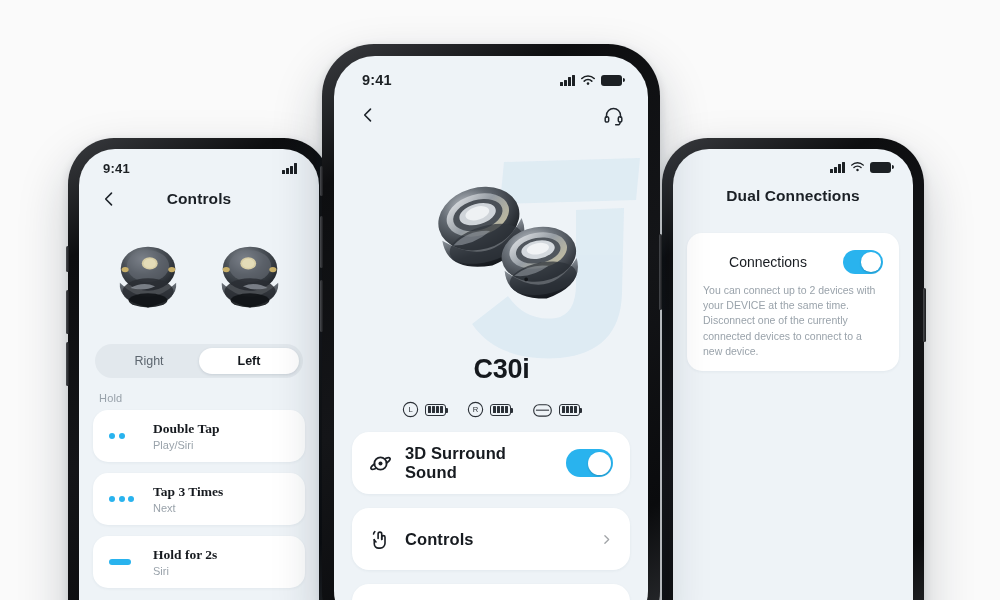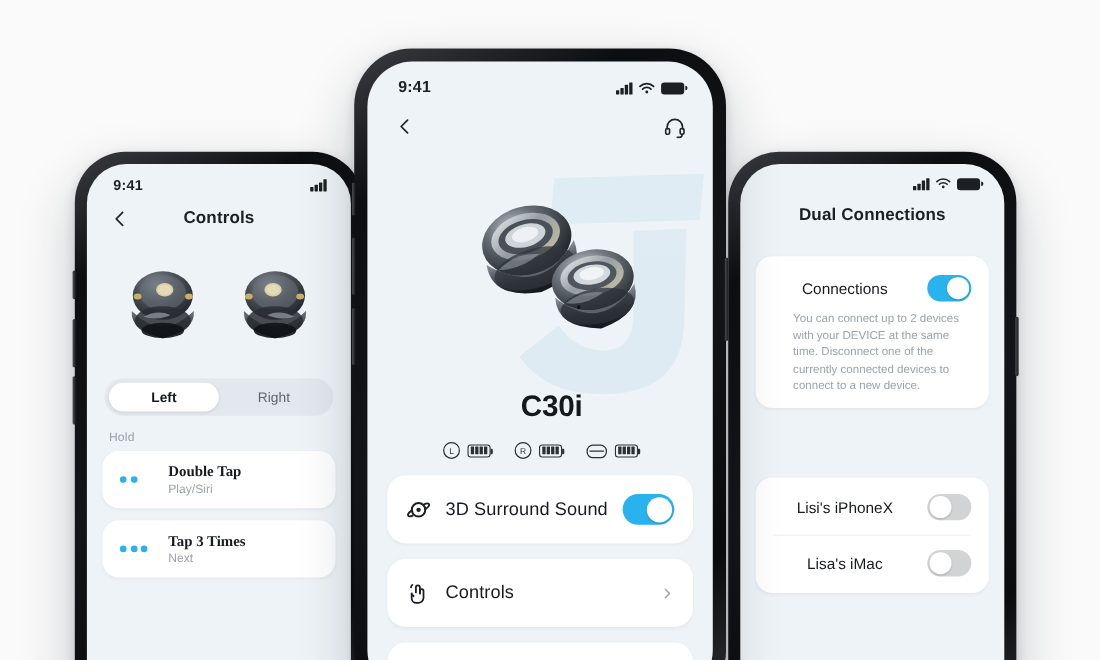--- a/index.html
+++ b/index.html
@@ -104,21 +104,21 @@
   .batt-pill span { display:block; width:3.2px; height:100%; background:#2b3037; border-radius:.5px; }
 
   
   .cards { padding: 14px 18px 0; }
   .card {
     background: #fff; border-radius: 17px; margin-bottom: 14px;
     box-shadow: 0 1px 3px rgba(40,60,80,.06);
     display: flex; align-items: center; gap: 13px;
     padding: 0 17px; height: 62px;
   }
-  .card .label { flex: 1; font-size: 16.5px; font-weight: 400; color: #171b20; letter-spacing:.1px; }
+  .card .label { flex: 1; font-size: 16.5px; font-weight: 700; color: #171b20; letter-spacing:.1px; }
   .card .ic { width: 23px; height: 23px; flex: 0 0 23px; }
   .chev-right { width: 13px; height: 13px; opacity: .45; }
 
   
   .toggle {
     width: 47px; height: 28px; border-radius: 14px; position: relative;
     flex: 0 0 47px; background: #29b3ee;
   }
   .toggle .knob {
     position: absolute; top: 2.5px; left: 22px;
@@ -153,21 +153,21 @@
   .dots b { display:block; width: 6px; height: 6px; border-radius: 50%; background: #29b3ee; }
   .dash { width: 22px; height: 6px; border-radius: 3px; background: #29b3ee; }
 
   
   .rcard {
     background: #fff; border-radius: 15px; margin: 0 14px 11px;
     box-shadow: 0 1px 3px rgba(40,60,80,.06); padding: 12px 16px;
   }
   .rrow { display:flex; align-items:center; gap: 10px; height: 34px; }
   .rrow .label { flex:1; font-size: 14px; color: #171b20; font-weight:500;text-align:center; }
-  .rdesc { font-size: 10.5px; line-height: 1.45; color: #9aa3ab; padding-top: 4px; margin-left: 18px; }
+  .rdesc { font-size: 10.5px; line-height: 1.45; color: #9aa3ab; padding-top: 4px; }
   .rdiv { height: 1px; background: #eef0f2; margin: 2px 0; }
   .rcard.pad0 { padding: 4px 16px; }
 </style>
 </head>
 <body>
 
 <div id="stage">
 
   <div class="phone left">
     <div class="nub" style="left:-2px; top:108px; height:26px;"></div>
@@ -227,22 +227,22 @@
           <ellipse cx="23" cy="37" rx="4" ry="3" fill="#c9b06a"></ellipse>
           <ellipse cx="76" cy="37" rx="4" ry="3" fill="#c9b06a"></ellipse>
           <path d="M18 52 Q50 84 82 52 Q84 72 50 80 Q16 72 18 52 Z" fill="url(#lb2)"></path>
           <ellipse cx="50" cy="62" rx="29" ry="15" fill="#2a2e34" opacity=".85"></ellipse>
           <path d="M42 56 Q56 50 70 58 Q54 62 42 56 Z" fill="#9aa0a8" opacity=".7"></path>
           <ellipse cx="50" cy="72" rx="22" ry="8" fill="#101316" opacity=".9"></ellipse>
         </svg>
       </div>
 
       <div class="segwrap">
+        <div class="seg">Right</div>
         <div class="seg active">Left</div>
-        <div class="seg">Right</div>
       </div>
 
       <div class="section-label">Hold</div>
 
       <div class="lcard">
         <span class="dots">
             <b></b>
             <b></b>
           </span>
         <span class="txt">
@@ -256,20 +256,29 @@
             <b></b>
             <b></b>
             <b></b>
           </span>
         <span class="txt">
           <div class="t1">Tap 3 Times</div>
           <div class="t2">Next</div>
         </span>
       </div>
 
+      <div class="lcard">
+        <span class="dots">
+            <span class="dash"></span>
+          </span>
+        <span class="txt">
+          <div class="t1">Hold for 2s</div>
+          <div class="t2">Siri</div>
+        </span>
+      </div>
 
     </div>
   </div>
 
   <div class="phone right">
     <div class="nub" style="right:-2px; top:150px; height:54px;"></div>
     <div class="glass">
 
       <div class="statusbar" style="justify-content:flex-end">
         <span class="sb-right">
@@ -302,35 +311,20 @@
             </span>
         </div>
         <div class="rdesc">You can connect up to 2 devices with your DEVICE at the same time. Disconnect one of the currently connected devices to connect to a new device.</div>
       </div>
 
       <div style="height:26px"></div>
 
 
       <div style="height:26px"></div>
 
-      <div class="rcard pad0">
-        <div class="rrow" style="height:46px">
-          <span class="label">Lisi's iPhoneX</span>
-          <span class="toggle sm off">
-              <span class="knob"></span>
-            </span>
-        </div>
-        <div class="rdiv"></div>
-        <div class="rrow" style="height:46px">
-          <span class="label">Lisa's iMac</span>
-          <span class="toggle sm off">
-              <span class="knob"></span>
-            </span>
-        </div>
-      </div>
 
     </div>
   </div>
 
   <div class="phone center">
     <div class="nub" style="left:-2px; top:122px; height:30px;"></div>
     <div class="nub" style="left:-2px; top:172px; height:52px;"></div>
     <div class="nub" style="left:-2px; top:236px; height:52px;"></div>
     <div class="nub" style="right:-2px; top:190px; height:76px;"></div>
     <div class="glass">

